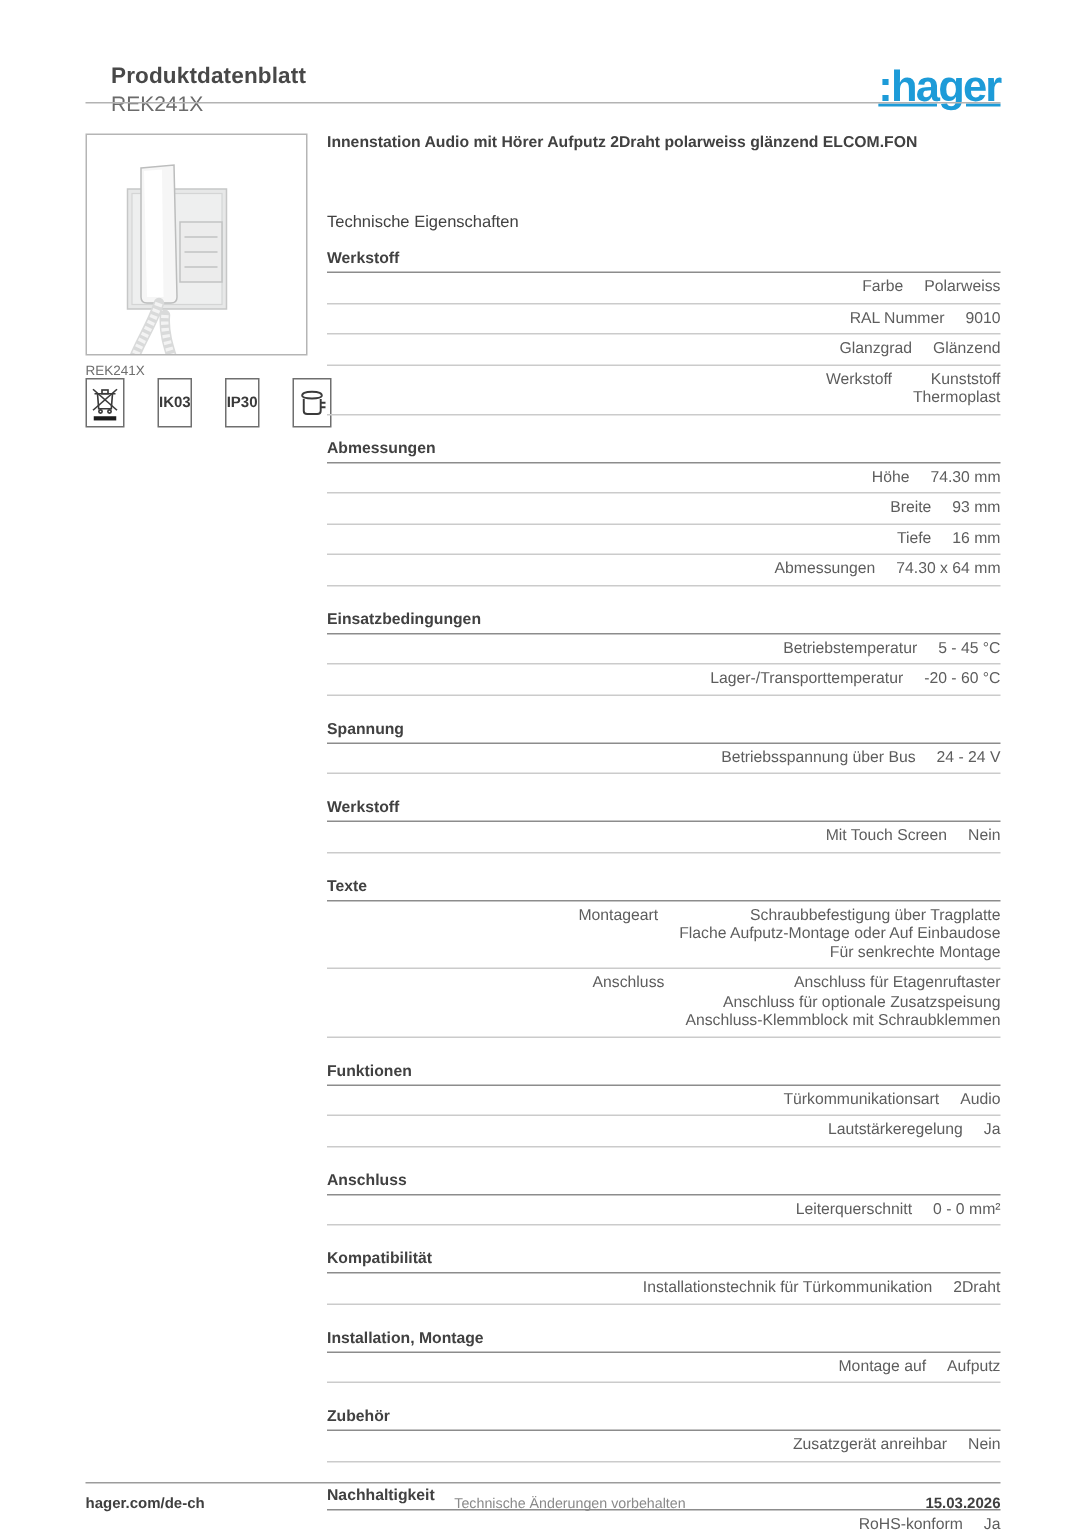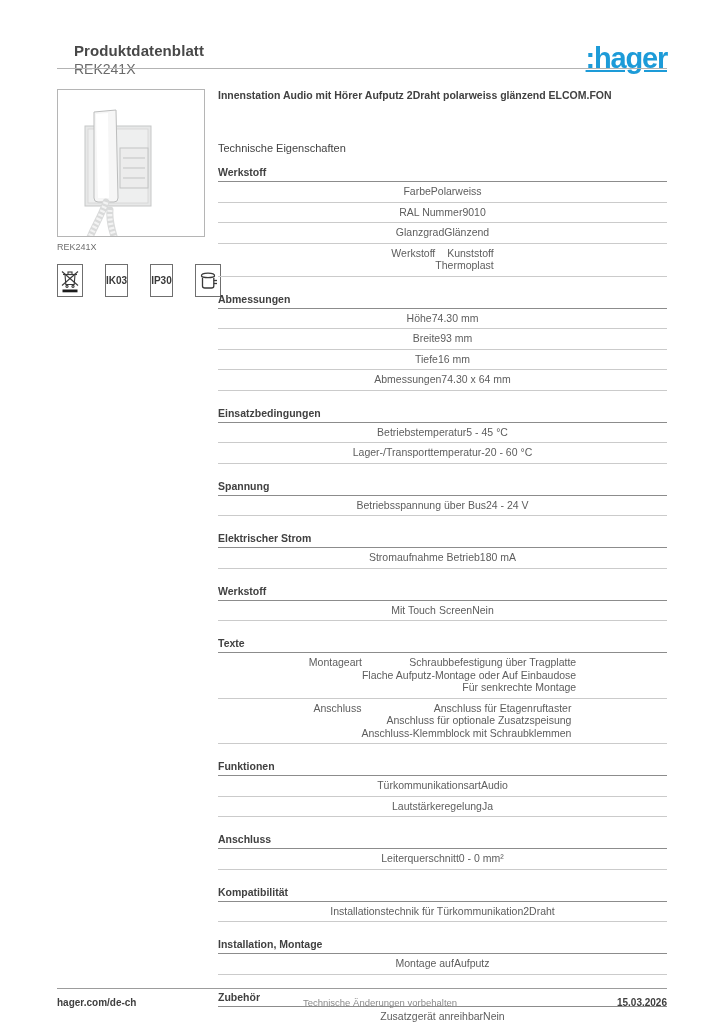--- a/index.html
+++ b/index.html
@@ -20,40 +20,40 @@
   .header-rule { position:absolute; top:68px; left:57px; right:57px; border-top:1px solid #b3b3b3; }
 
   
   .main { position:absolute; top:89px; left:57px; right:57px; display:flex; gap:13px; }
   .left-col { width:148px; flex:0 0 148px; }
   .image-box {
     width:148px; height:148px; border:1px solid #b5b5b5; background:#fff;
     display:flex; align-items:flex-start; justify-content:flex-start;
   }
   .image-caption { font-size:9px; color:#6e6e6e; margin-top:5px; }
-  .badges { display:flex; gap:22px; margin-top:12px; }
+  .badges { display:flex; gap:22px; margin-top:0; }
   .badge {
     width:33px; height:33px; border:1px solid #6f6f6f; background:#fff;
     display:flex; align-items:center; justify-content:center;
     font-size:10px; font-weight:bold; color:#3a3a3a;
   }
 
   .right-col { flex:1; min-width:0; }
   .prod-desc { font-size:10.5px; font-weight:bold; color:#414141; line-height:13px; }
   .specs-heading { font-size:11px; font-weight:normal; color:#414141; margin-top:40px; }
 
   .section { margin-top:16px; }
   .section:first-of-type { margin-top:12px; }
   .section-title {
     font-size:10.5px; font-weight:bold; color:#414141;
     padding-bottom:3px; border-bottom:1px solid #8c8c8c;
   }
   .spec-row {
-    display:flex; justify-content:center; align-items:flex-start;
-    padding:2px 0 4px; border-bottom:1px solid #cbcbcb;
+    display:flex; justify-content:flex-end; align-items:flex-start;
+    padding:2px 0 4px; border-bottom:1px solid #cbcbcb;gap:14px;
   }
   .spec-label { font-size:10.5px; color:#5d5d5d; line-height:12.5px; padding-top:1px; }
   .spec-value { font-size:10.5px; color:#5d5d5d; line-height:12.5px; text-align:right; padding-top:1px; }
 
   
   .footer-rule { position:absolute; bottom:35px; left:57px; right:57px; border-top:1px solid #9c9c9c; }
   .footer { position:absolute; bottom:13px; left:57px; right:57px; height:14px; }
   .footer-left  { position:absolute; left:0; font-size:10px; font-weight:bold; color:#3f3f3f; }
   .footer-center{ position:absolute; left:0; right:0; text-align:center; font-size:9.5px; color:#8a8a8a;padding-left:36px; }
   .footer-right { position:absolute; right:0; font-size:10px; font-weight:bold; color:#3f3f3f; }
@@ -216,29 +216,20 @@
           <div class="section">
             <div class="section-title">Spannung</div>
             <div class="spec-row">
               <div class="spec-label">Betriebsspannung über Bus</div>
               <div class="spec-value">
                 <div>24 - 24 V</div>
               </div>
             </div>
           </div>
           <div class="section">
-            <div class="section-title">Elektrischer Strom</div>
-            <div class="spec-row">
-              <div class="spec-label">Stromaufnahme Betrieb</div>
-              <div class="spec-value">
-                <div>180 mA</div>
-              </div>
-            </div>
-          </div>
-          <div class="section">
             <div class="section-title">Werkstoff</div>
             <div class="spec-row">
               <div class="spec-label">Mit Touch Screen</div>
               <div class="spec-value">
                 <div>Nein</div>
               </div>
             </div>
           </div>
           <div class="section">
             <div class="section-title">Texte</div>

